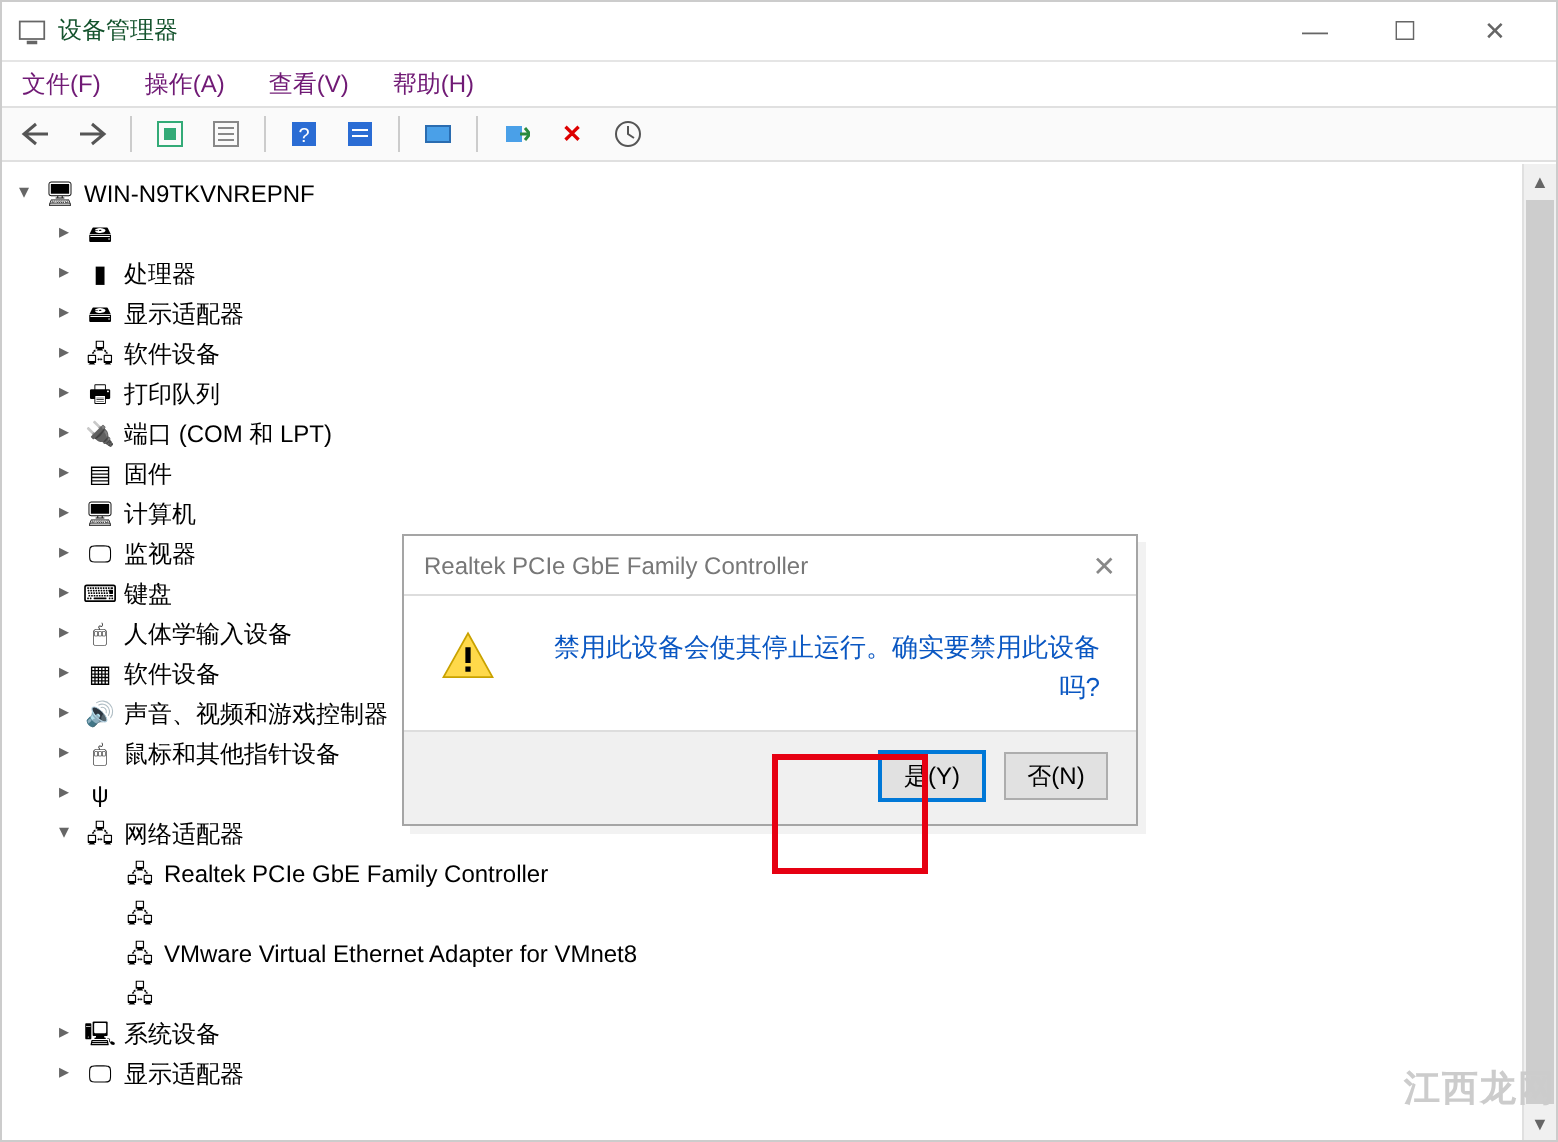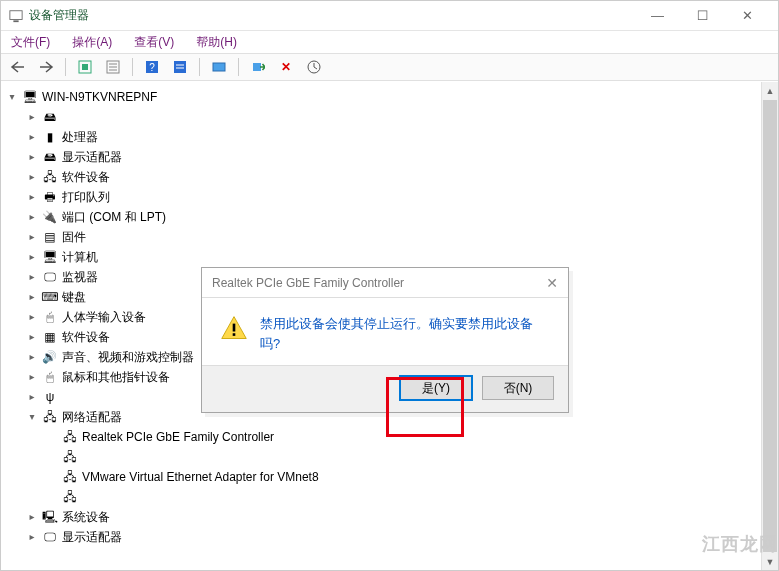--- a/index.html
+++ b/index.html
@@ -142,31 +142,32 @@
     background: #fff;
   }
   .warn-icon {
     width: 28px; height: 28px;
     flex-shrink: 0;
   }
   .dlg-msg {
     color: #0a57c2;
     font-size: 13px;
     line-height: 1.5;
+    text-align: right;
   }
   .dlg-buttons {
     background: #f0f0f0;
     padding: 10px 14px 12px 14px;
     display: flex;
     justify-content: flex-end;
     gap: 10px;
     border-top: 1px solid #ddd;
   }
   .dlg-btn {
-    width: 72px; height: 24px;
+    width: 52px; height: 24px;
     border: 1px solid #adadad;
     background: #e1e1e1;
     font-size: 12px;
     font-family: inherit;
   }
   .dlg-btn.focus {
     border: 1px solid #0078d7;
     outline: 1px solid #0078d7;
   }
   .red-box {

